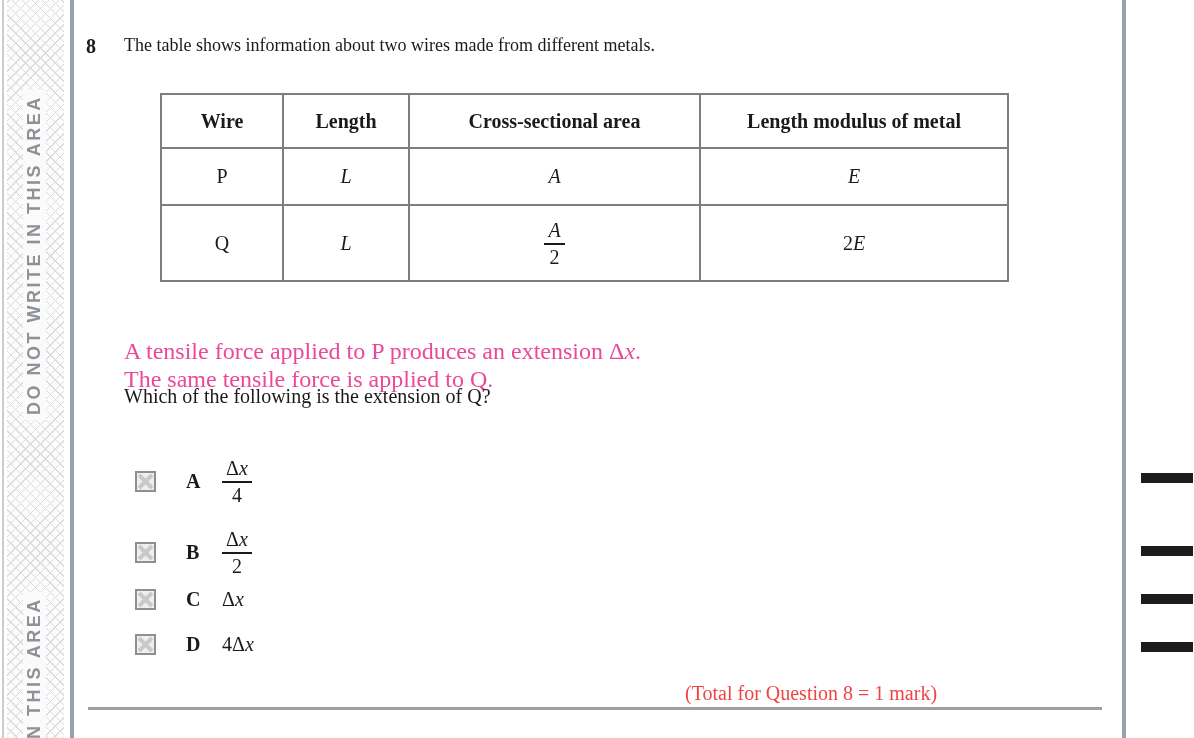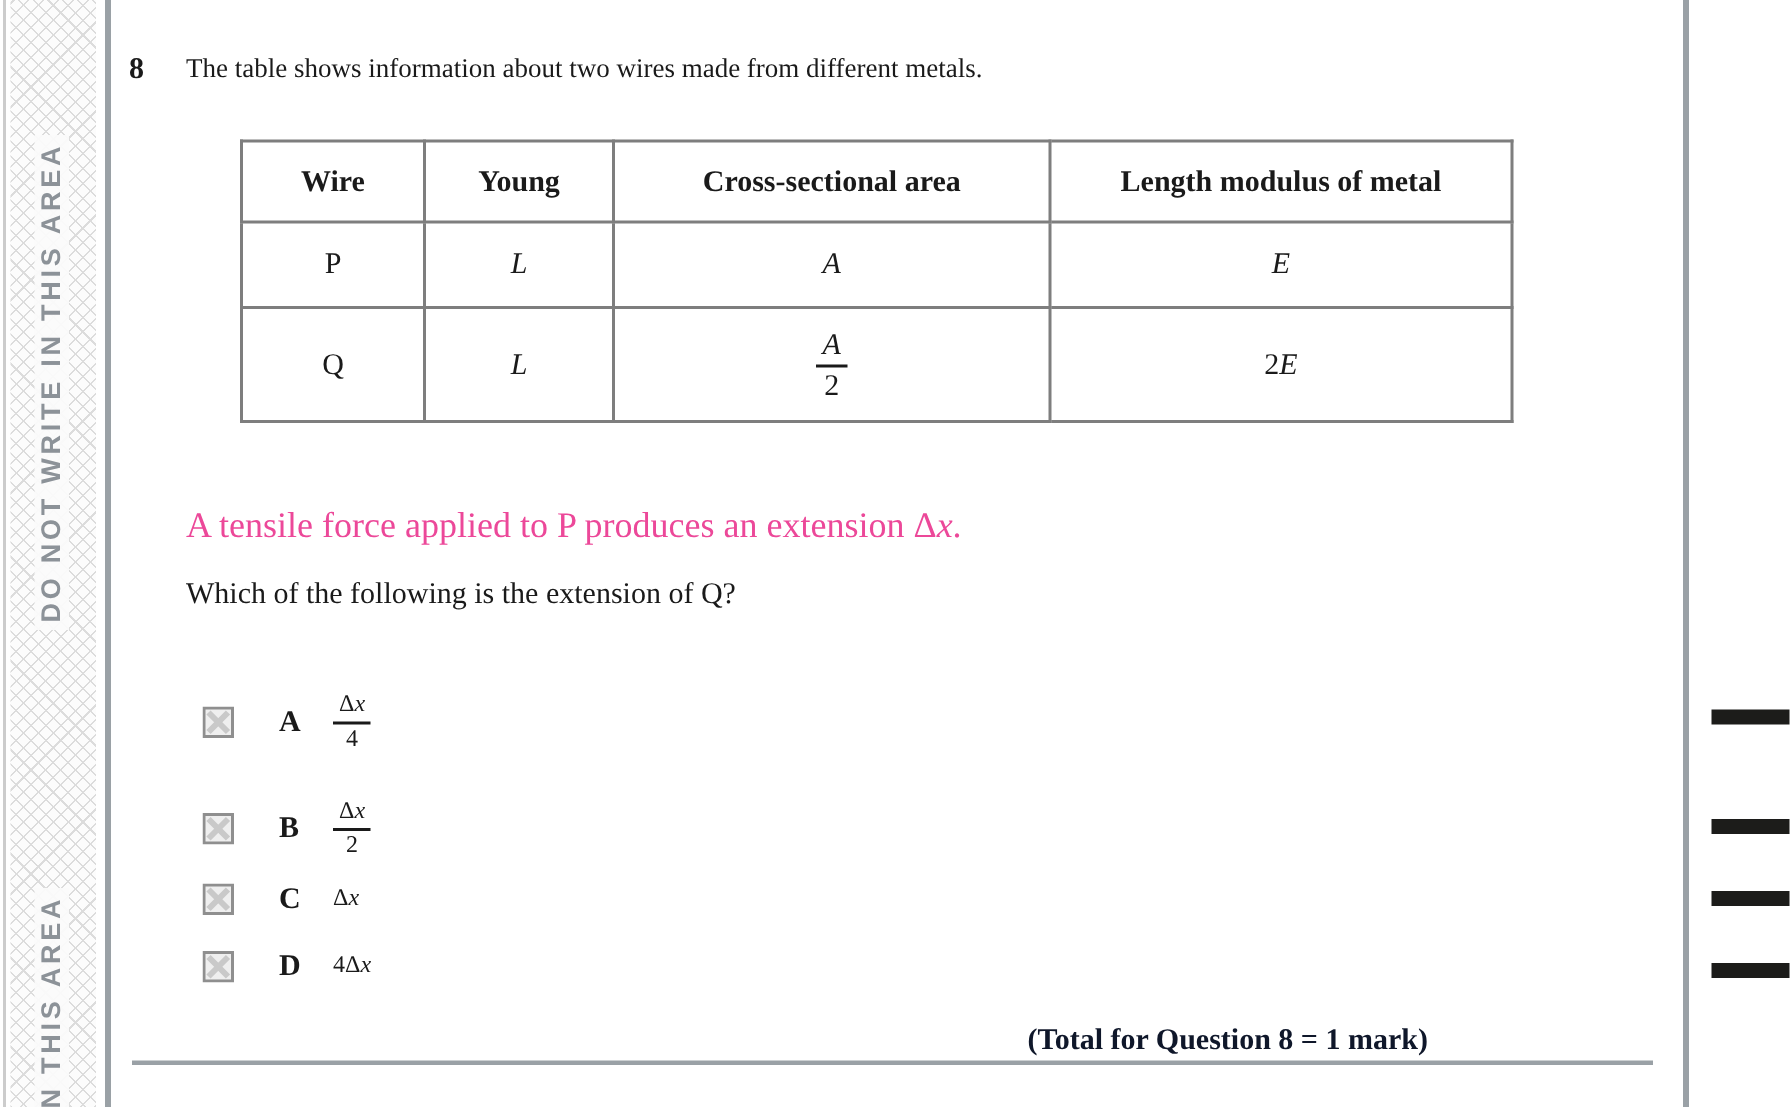--- a/index.html
+++ b/index.html
@@ -57,27 +57,27 @@
   .frac{display:inline-block;text-align:center;vertical-align:middle;line-height:1.05;}
   .frac .num{display:block;padding:1px 4px 2px;border-bottom:2px solid #1a1a1a;}
   .frac .den{display:block;padding:2px 4px 0;}
 
   .bodytext{position:absolute;left:124px;top:337px;font-size:24px;line-height:28px;color:#ec4899;}
   .question{position:absolute;left:124px;top:385px;font-size:20px;color:#1a1a1a;}
 
   .opt{position:absolute;left:135px;display:flex;align-items:center;color:#1a1a1a;}
   .opt .box{width:21px;height:21px;flex:0 0 21px;}
   .opt .letter{font-size:20px;font-weight:bold;margin-left:30px;width:22px;}
-  .opt .value{font-size:16px;margin-left:14px;}
+  .opt .value{font-size:20px;margin-left:14px;}
   .opt-a{top:451px;height:60px;}
   .opt-b{top:522px;height:60px;}
   .opt-c{top:585px;height:28px;}
   .opt-d{top:630px;height:28px;}
 
-  .total{position:absolute;left:685px;top:682px;font-size:20px;font-weight:bold;color:#0f172a;text-align:center;}
+  .total{position:absolute;left:685px;top:682px;font-size:20px;font-weight:normal;color:#ef4444;text-align:center;}
   .bottom-rule{position:absolute;left:88px;top:707px;width:1014px;height:3px;background:#9aa1a6;}
 
   .calib{position:absolute;left:1141px;width:52px;height:10px;background:#1c1c1a;}
   .calib.b1{top:473px;} .calib.b2{top:546px;} .calib.b3{top:594px;} .calib.b4{top:642px;}
 </style>
 </head>
 <body>
 
 <div class="edge-line" style="left:2px"></div>
 <div class="crosshatch"></div>
@@ -86,21 +86,21 @@
 <div class="vrule" style="left:70px"></div>
 <div class="vrule" style="left:1122px"></div>
 
 <div class="qnum">8</div>
 <div class="intro">The table shows information about two wires made from different metals.</div>
 
 <table class="data">
   <tbody>
       <tr>
     <th class="c1">Wire</th>
-    <th class="c2">Young</th>
+    <th class="c2">Length</th>
     <th class="c3">Cross-sectional area</th>
     <th class="c4">Length modulus of metal</th>
   </tr>
   <tr class="row-p">
     <td>P</td>
     <td class="var">L</td>
     <td class="var">A</td>
     <td class="var">E</td>
   </tr>
   <tr class="row-q">
@@ -112,20 +112,21 @@
         <span class="den">2</span>
       </span>
     </td>
     <td><span>2</span><span class="var">E</span></td>
   </tr>
 </tbody>
   </table>
 
 <div class="bodytext">
   <div><span>A tensile force applied to P produces an extension </span><span>Δ</span><span class="var">x</span><span>.</span></div>
+  <div>The same tensile force is applied to Q.</div>
 </div>
 <div class="question">Which of the following is the extension of Q?</div>
 
 <div class="opt opt-a">
   <svg class="box" viewBox="0 0 21 21">
     <rect x="1" y="1" width="19" height="19" fill="#efefef" stroke="#8f8f8f" stroke-width="2"></rect>
     <g stroke="#c9c9c9" stroke-width="4">
       <line x1="4" y1="4" x2="17" y2="17"></line>
         <line x1="17" y1="4" x2="4" y2="17"></line>
     </g>

